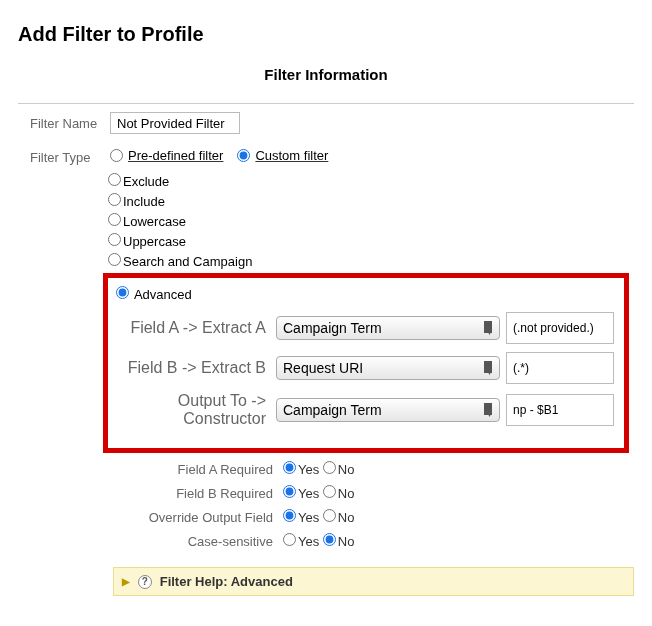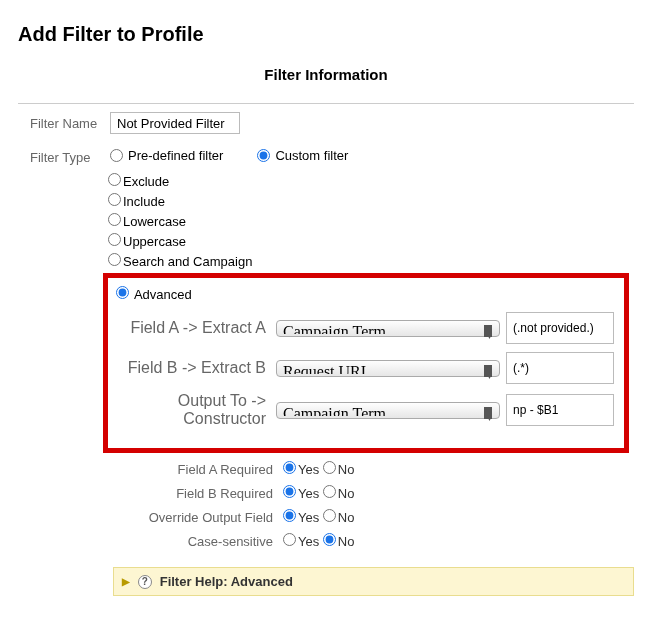--- a/index.html
+++ b/index.html
@@ -33,21 +33,21 @@
     font-size: 13px;
     text-align: left;
   }
   .text-input {
     border: 1px solid #bbb;
     padding: 3px 6px;
     font-size: 13px;
     height: 22px;
     background: #fff;
   }
-  .radio-set { display: flex; align-items: flex-start; gap: 20px; }
+  .radio-set { display: flex; align-items: flex-start; gap: 0; text-decoration: underline; }
   .radio-set label { margin-right: 14px; color: #000; display: inline-flex; align-items: center; gap: 3px;}
   input[type=radio] { accent-color: #1a73e8; margin: 0 2px 0 0; }
   .sub-options { margin-left: 90px; }
   .sub-options .opt { display: flex; align-items: center; margin: 4px 0; }
   .sub-options .opt label { color: #000; }
   .highlight-box {
     border: 5px solid #d40000;
     margin: 0 5px 6px 85px;
     padding: 8px 10px 12px 8px;
   }
@@ -56,30 +56,29 @@
   .adv-label {
     width: 160px;
     text-align: right;
     color: #666;
     padding-right: 10px;
     font-size: 16px;
   }
   .adv-select {
     flex: 1;
     min-width: 200px;
-    height: 17px;
-    font-size: 16px;
+    height: 24px;
+    font-size: 14px;
     border: 1px solid #aaa;
     border-radius: 4px;
     background: linear-gradient(#fefefe,#e6e6e6);
     padding: 2px 6px;
     appearance: none;
     -webkit-appearance: none;
     position: relative;
-    font-family: Liberation Serif, serif;
   }
   .select-wrap { position: relative; flex: 1; display:flex; }
   .select-wrap::after {
     content: "";
     position: absolute;
     right: 8px;
     top: 5px;
     width: 8px;
     height: 12px;
     pointer-events: none;

